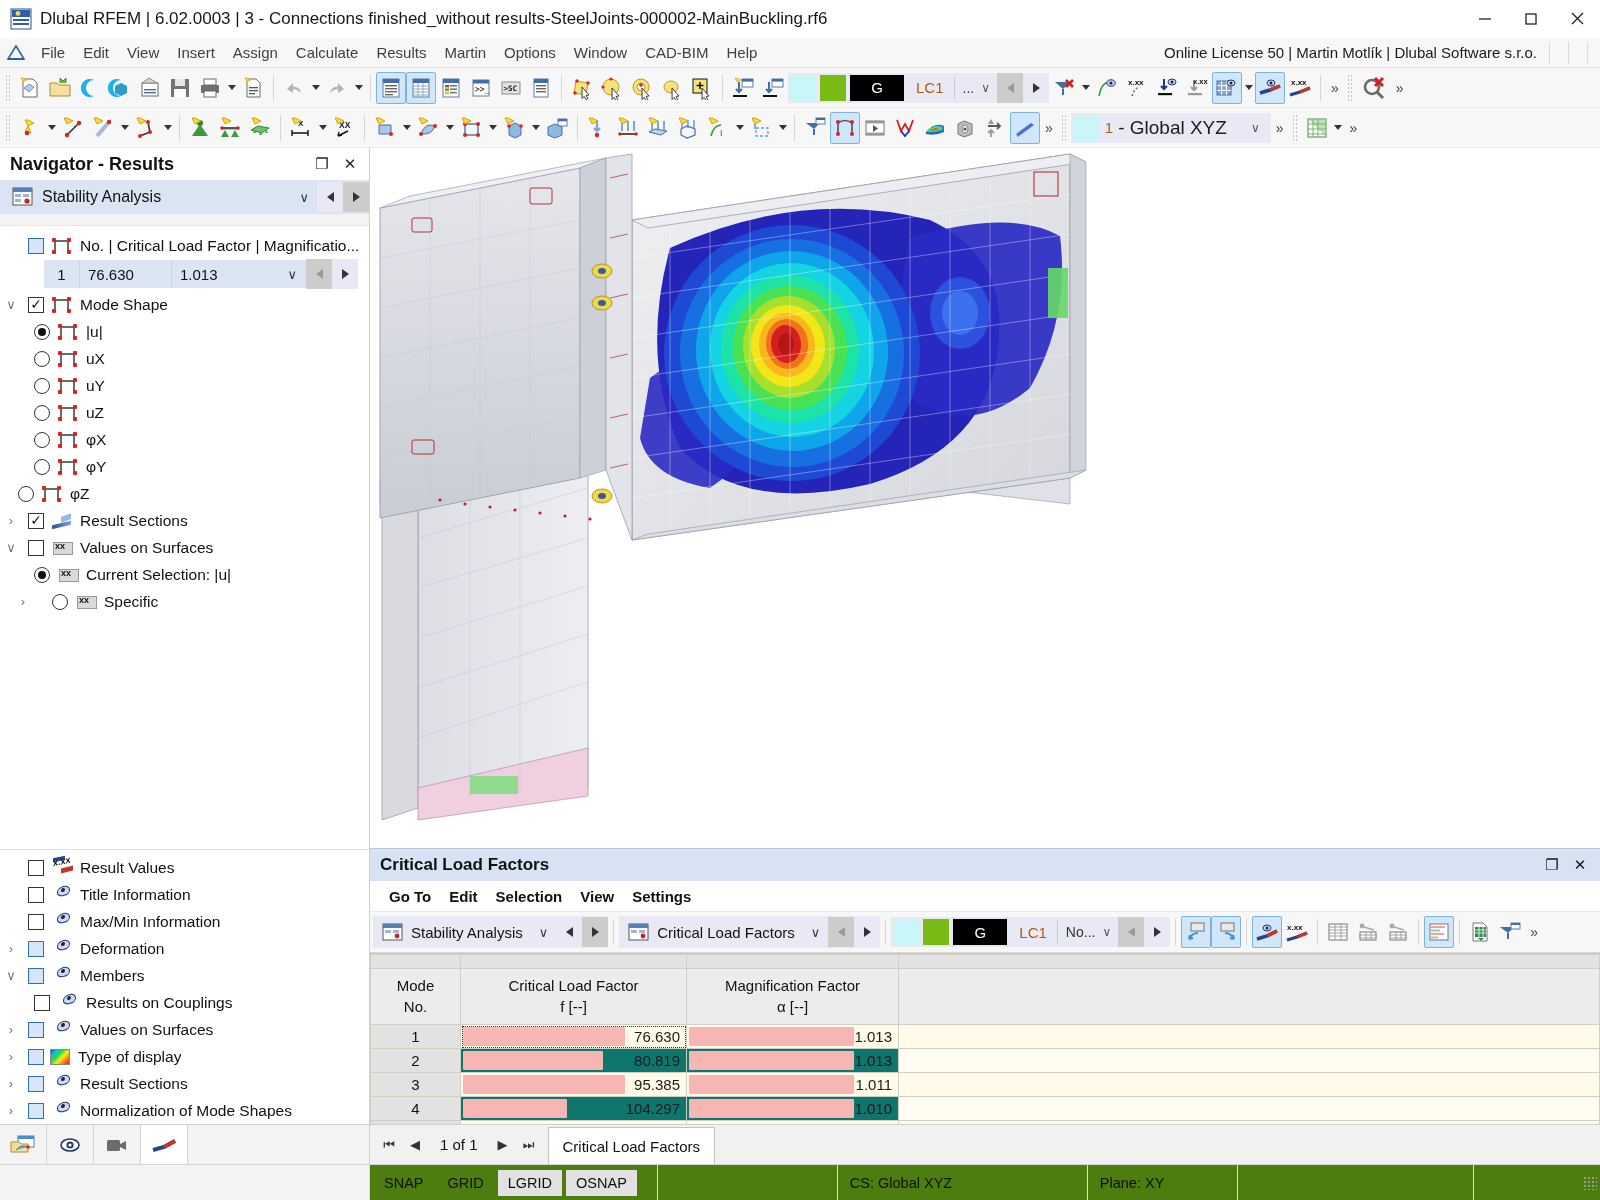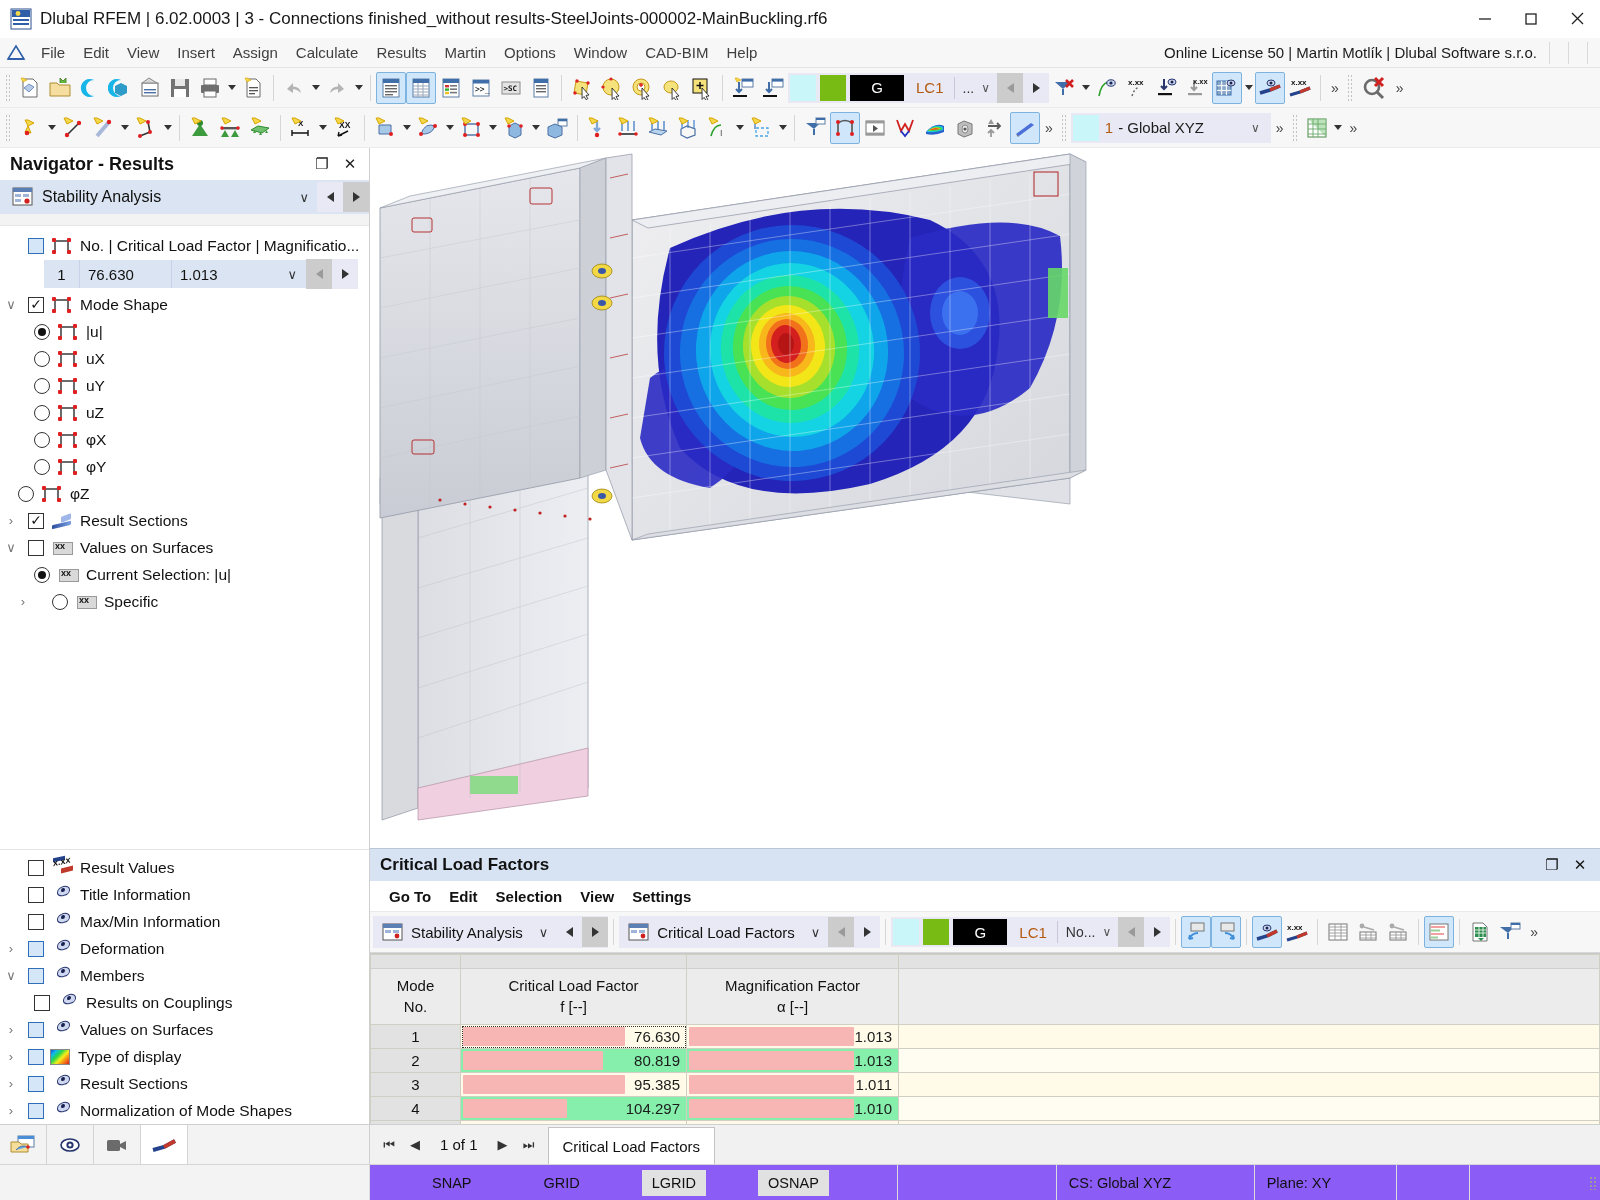--- a/index.html
+++ b/index.html
@@ -64,21 +64,21 @@
   .lc-chev { font-size:12px; color:#555; padding:0 7px; }
   .navbtn { width:26px; height:30px; display:flex; align-items:center; justify-content:center; flex:0 0 auto; }
   .navbtn.gray { background:#cccccc; }
   .navbtn.lt { background:#e9e9f5; }
   .tri-l:after { content:""; border-top:5px solid transparent; border-bottom:5px solid transparent; border-right:7px solid #333; }
   .tri-r:after { content:""; border-top:5px solid transparent; border-bottom:5px solid transparent; border-left:7px solid #333; }
   .tri-l.dis:after { border-right-color:#9a9a9a; }
 
   .cs-combo { display:flex; align-items:center; height:30px; background:#e9e9f5; padding-right:4px; flex:0 0 auto; min-width:200px; }
   .cs-num { color:#b35a10; font-size:15px; padding-left:4px; }
-  .cs-txt { color:#1b1b1b; font-size:15px; padding-left:5px; }
+  .cs-txt { color:#1b1b1b; font-size:19px; padding-left:5px; }
 
   
   .body { flex:1; display:flex; min-height:0; }
 
   
   .nav {
     width:370px; flex:0 0 370px; display:flex; flex-direction:column;
     background:#ffffff; border-right:1px solid #cfcfcf;
   }
   .nav-title { height:32px; display:flex; align-items:center; padding:0 6px 0 10px;
@@ -181,37 +181,37 @@
   
   .tablewrap { flex:1; overflow:hidden; background:#fffdf2; border-top:1px solid #c8c8c8; }
   table { border-collapse:collapse; width:100%; table-layout:fixed; }
   th, td { border:1px solid #cfcfc4; font-size:15px; padding:0; }
   thead .small-row th { height:14px; background:#e2e2e2; border-bottom:1px solid #cfcfcf; }
   thead .main-row th { height:56px; background:#ececec; color:#111; font-weight:normal; text-align:center; vertical-align:middle; }
   th .h1l { display:block; line-height:1.35; }
   th .h2l { display:block; line-height:1.35; }
   tbody td { height:24px; }
   td.idx { background:#e2e2e2; text-align:center; color:#111; }
-  td.val { background:#86efac; position:relative; padding-right:6px; text-align:right; }
+  td.val { background:#0f766e; position:relative; padding-right:6px; text-align:right; }
   td.val .fill { position:absolute; left:2px; top:2px; bottom:2px; background:#f7b6b3; border-radius:1px; }
   td.val span.num { position:relative; z-index:2; }
   tr.sel td.val.first { outline:1px dotted #333; outline-offset:-2px; }
   td.blank { background:#fffdf2; }
   tbody tr:nth-child(odd) td.blank, tbody tr:nth-child(odd) td.val { background:#fffbe8; }
 
   .rp-pager { height:40px; display:flex; align-items:center; background:#f1f1f1;
     border-top:1px solid #cfcfcf; padding-left:6px; }
   .pg { width:26px; height:30px; display:flex; align-items:center; justify-content:center; color:#333; font-size:13px; }
   .pgtxt { font-size:15px; color:#111; padding:0 12px; }
   .pgtab { height:38px; display:flex; align-items:center; padding:0 14px; background:#fff;
     border:1px solid #c3c3c3; border-bottom:none; margin-left:6px; font-size:15px; color:#111; margin-top:2px; }
 
   
   .statusbar { height:36px; flex:0 0 36px; display:flex; align-items:center;
-    background:#8b5cf6; border-top:1px solid #d5d5d5;gap:48px; }
+    background:#4d7c0f; border-top:1px solid #d5d5d5; }
   .sb-left { width:370px; flex:0 0 370px; height:36px; background:#f3f3f3; border-right:1px solid #dcdcdc; }
   .sb-chip { height:26px; padding:0 10px; display:flex; align-items:center; font-size:14.5px; color:#111; margin-left:4px; }
   .sb-chip.on { background:#e1e1e1; }
   .sb-cell { height:36px; display:flex; align-items:center; padding:0 12px; border-left:1px solid #dcdcdc; font-size:14.5px; color:#111; }
   .sb-grow { flex:1; }
   .sb-grip { width:14px; height:14px; margin-left:auto; margin-right:3px;
     background-image: radial-gradient(#9a9a9a 36%, transparent 37%);
     background-size:4px 4px; }
 
   svg.icon { display:block; }

